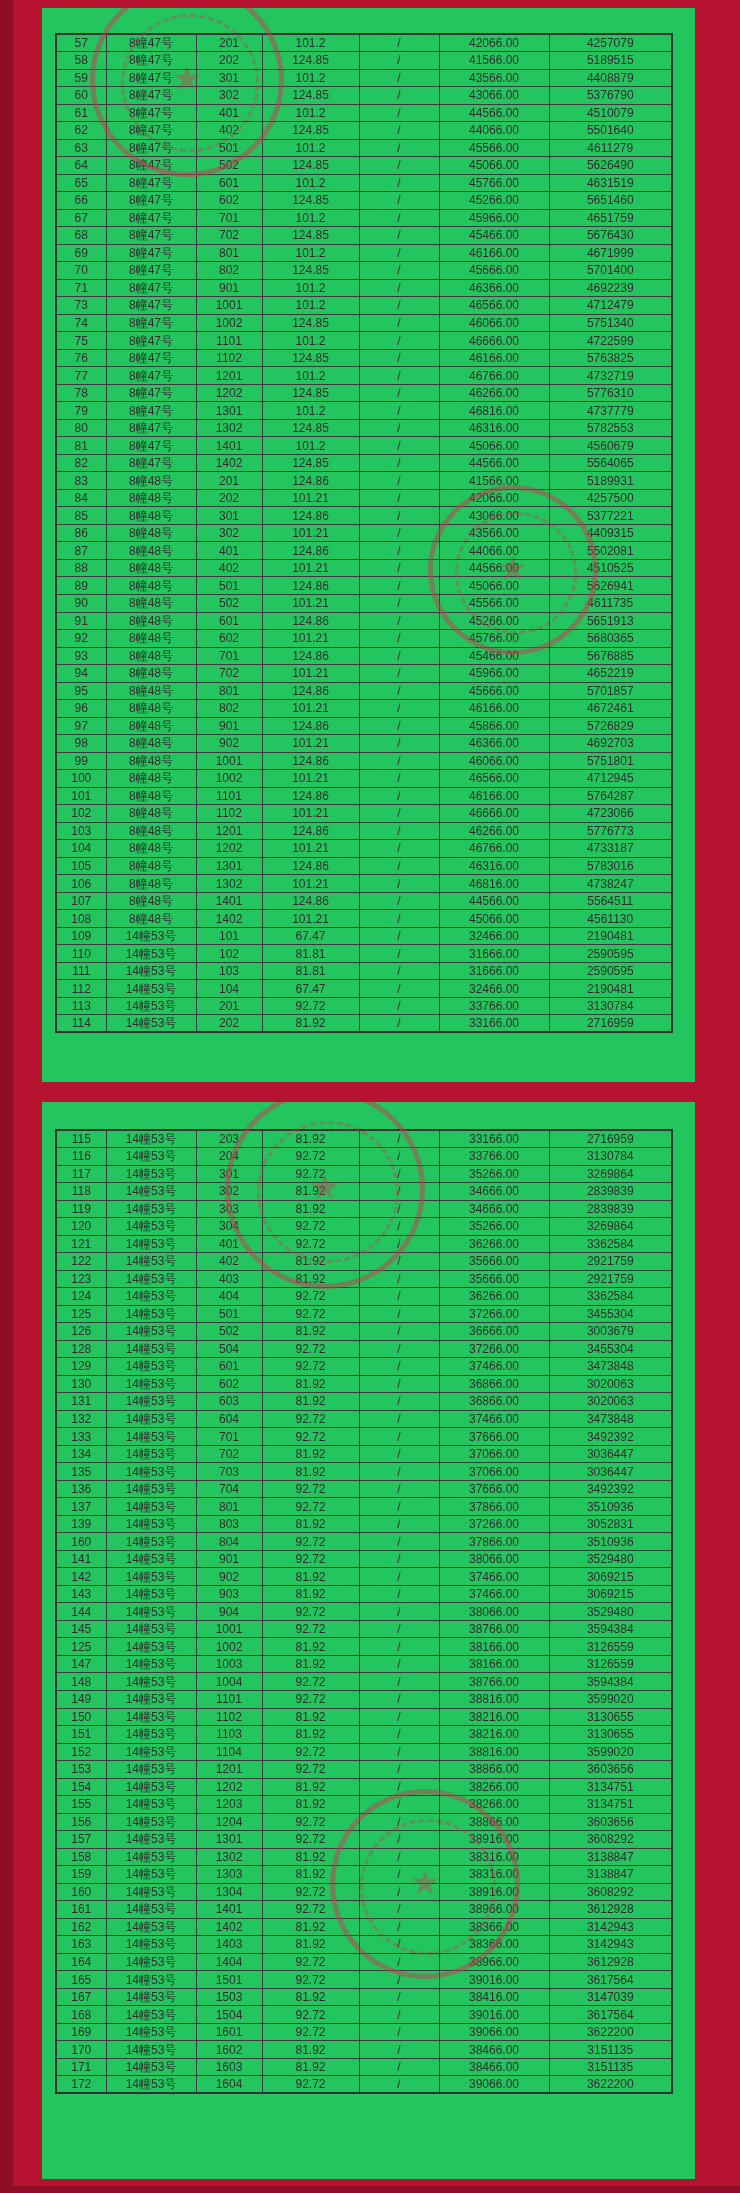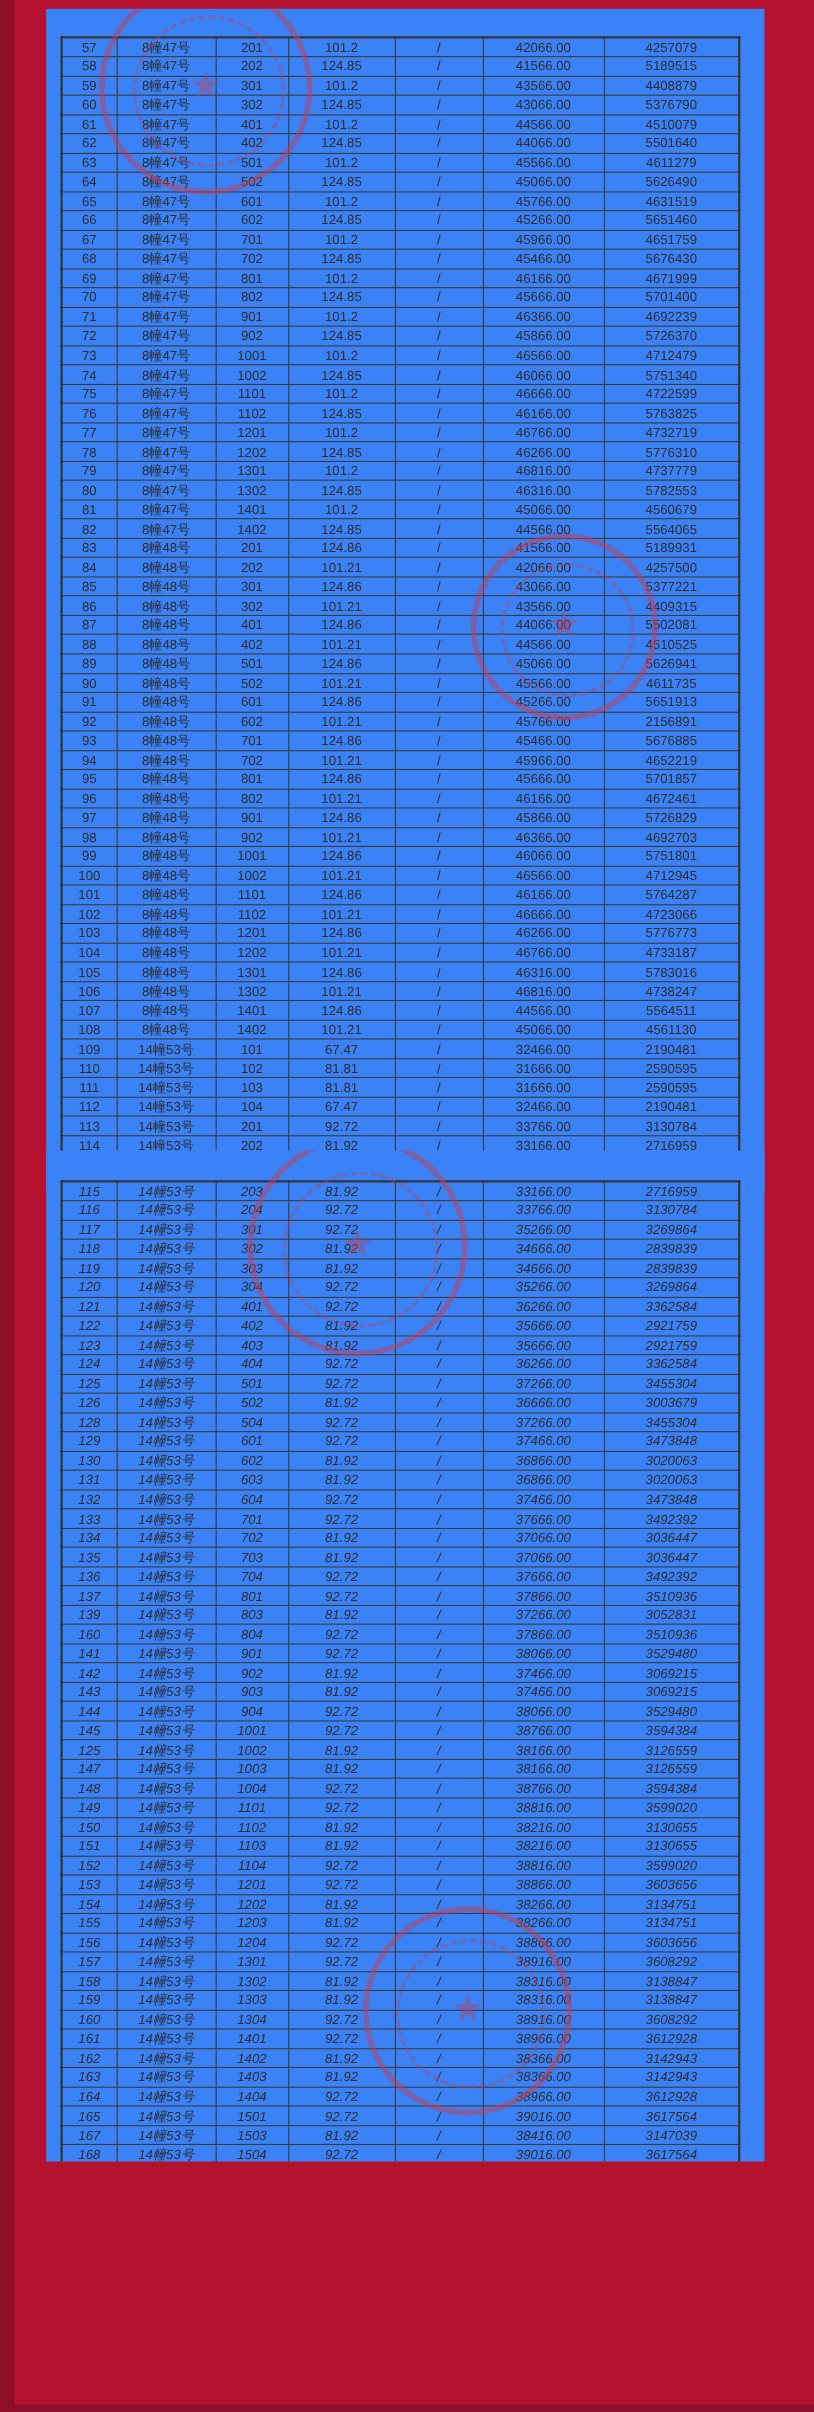--- a/index.html
+++ b/index.html
@@ -5,25 +5,25 @@
   html,body{margin:0;padding:0;}
   body{
     width:740px;height:2193px;position:relative;
     background:#b5122f;
     font-family:"Liberation Sans","DejaVu Sans",sans-serif;
     overflow:hidden;
   }
   .strip-left{position:absolute;left:0;top:0;width:13px;height:2193px;background:#8d0e26;}
   .strip-bottom{position:absolute;left:0;top:2186px;width:740px;height:7px;background:#8d0e26;}
   .panel{
-    position:absolute;left:42px;width:653px;background:#3b82f6;
+    position:absolute;left:42px;width:653px;background:#22c55e;
     overflow:hidden;
   }
   .panel-1{top:8px;height:1074px;}
-  .panel-2{top:1046px;height:919px;font-style:italic;}
+  .panel-2{top:1102px;height:1077px;}
   .price-table{
     position:absolute;left:13px;width:616px;
     border-collapse:collapse;table-layout:fixed;
     border:2px solid #333;
   }
   .panel-1 .price-table{top:25px;}
   .panel-2 .price-table{top:27px;}
   .price-table tr{height:17.53px;}
   .price-table td{
     border:1px solid #3a3a3a;
@@ -203,29 +203,20 @@
         <tr>
           <td>71</td>
           <td>8幢47号</td>
           <td>901</td>
           <td>101.2</td>
           <td>/</td>
           <td>46366.00</td>
           <td>4692239</td>
         </tr>
         <tr>
-          <td>72</td>
-          <td>8幢47号</td>
-          <td>902</td>
-          <td>124.85</td>
-          <td>/</td>
-          <td>45866.00</td>
-          <td>5726370</td>
-        </tr>
-        <tr>
           <td>73</td>
           <td>8幢47号</td>
           <td>1001</td>
           <td>101.2</td>
           <td>/</td>
           <td>46566.00</td>
           <td>4712479</td>
         </tr>
         <tr>
           <td>74</td>
@@ -389,21 +380,21 @@
           <td>45266.00</td>
           <td>5651913</td>
         </tr>
         <tr>
           <td>92</td>
           <td>8幢48号</td>
           <td>602</td>
           <td>101.21</td>
           <td>/</td>
           <td>45766.00</td>
-          <td>2156891</td>
+          <td>5680365</td>
         </tr>
         <tr>
           <td>93</td>
           <td>8幢48号</td>
           <td>701</td>
           <td>124.86</td>
           <td>/</td>
           <td>45466.00</td>
           <td>5676885</td>
         </tr>

